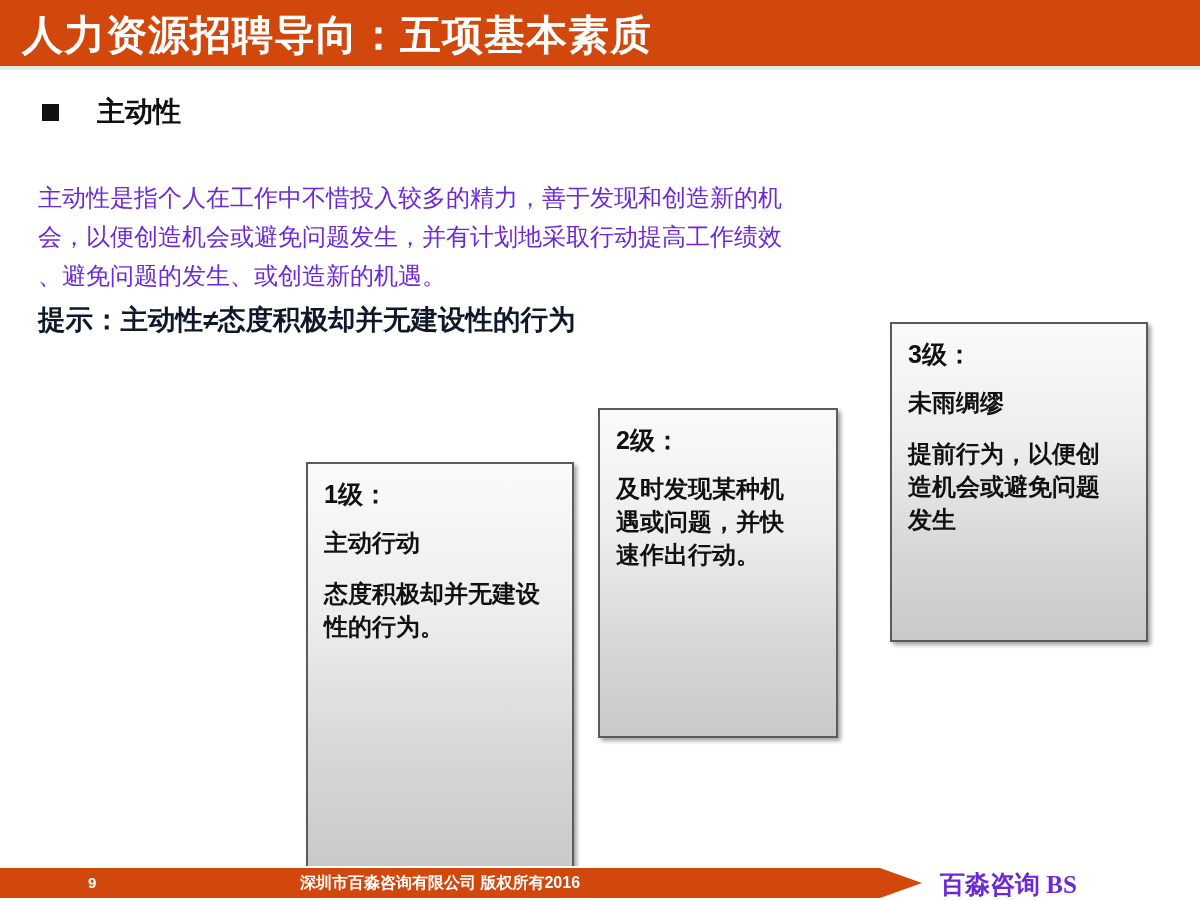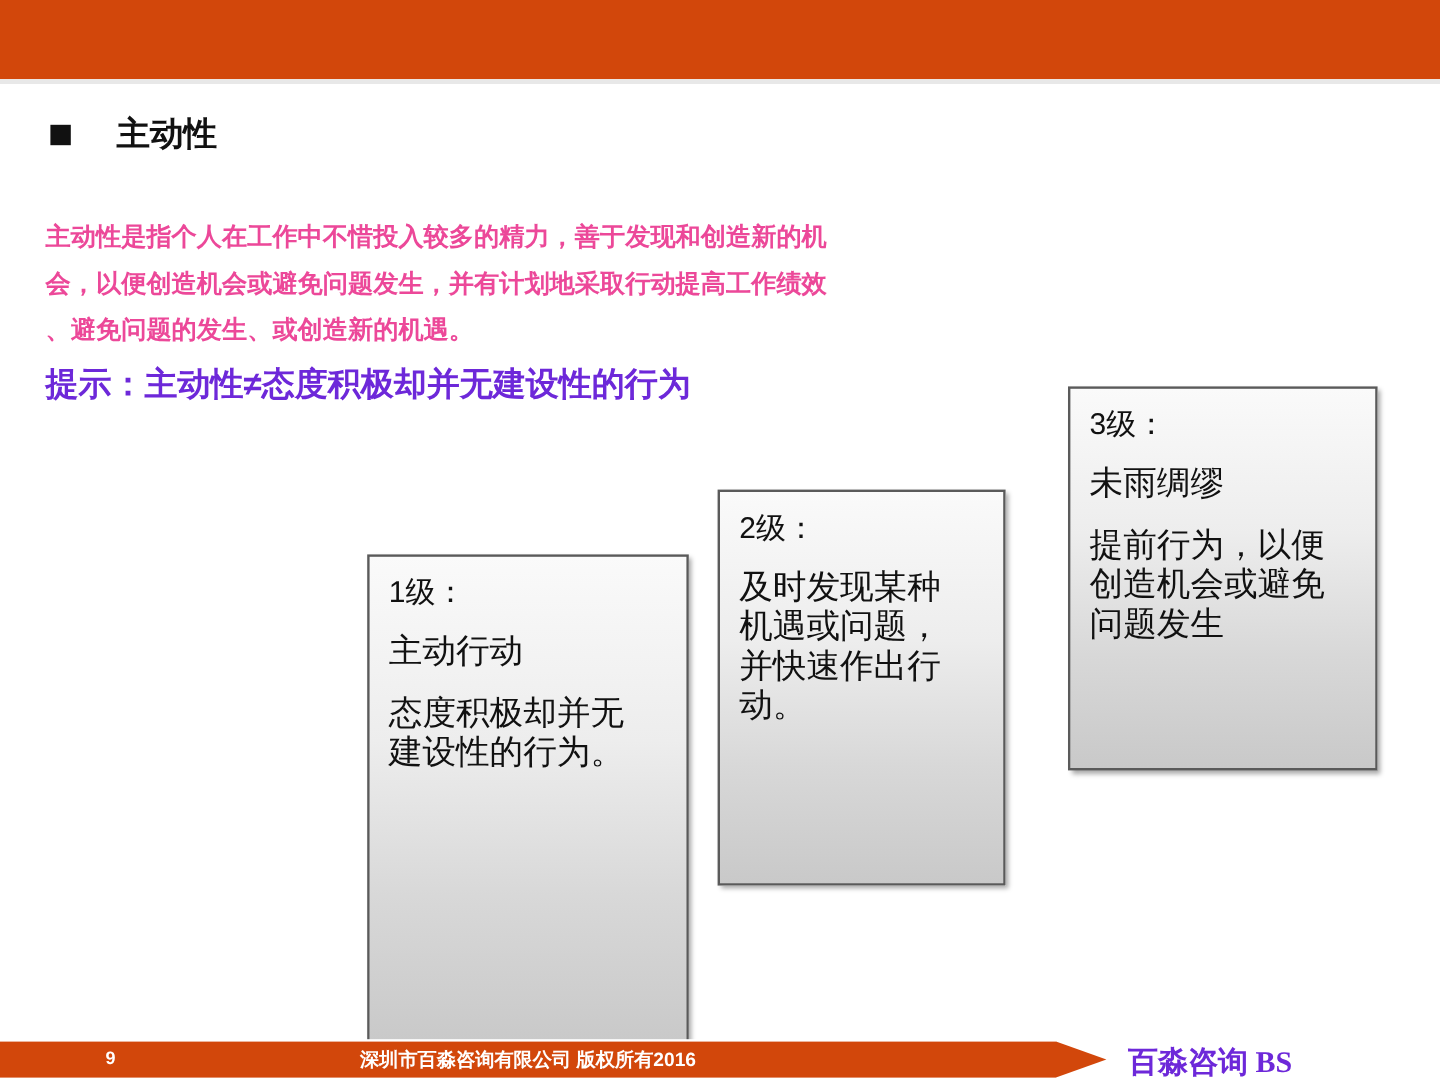--- a/index.html
+++ b/index.html
@@ -69,57 +69,57 @@
     color: #111111;
     line-height: 1;
     margin-left: 32px;
   }
   
   .body-text {
     position: absolute;
     left: 38px;
     top: 178px;
     width: 1120px;
-    font-size: 21px;
-    font-weight: bold;
-    color: #ec4899;
+    font-size: 24px;
+    font-weight: normal;
+    color: #6d28d9;
     line-height: 39px;
     letter-spacing: 0px;
   }
   .body-text .line {
     white-space: nowrap;
   }
   .hint-line {
     position: absolute;
     left: 38px;
     top: 300px;
     font-size: 27.5px;
     font-weight: bold;
-    color: #6d28d9;
+    color: #0f172a;
     line-height: 39px;
     white-space: nowrap;
   }
   
   .level-box {
     position: absolute;
     box-sizing: border-box;
     border: 2px solid #5A5A5A;
     background: linear-gradient(to bottom, #FAFAFA 0%, #EDEDED 38%, #D8D8D8 70%, #C9C9C9 100%);
     box-shadow: 3px 3px 4px rgba(0,0,0,0.35);
     padding: 14px 29px 10px 16px;
     color: #111111;
-    font-weight: normal;
+    font-weight: bold;
   }
   .level-title {
     font-size: 25px;
     line-height: 32px;
     margin-bottom: 16px;
   }
   .level-body {
-    font-size: 28px;
+    font-size: 24px;
     line-height: 33px;
   }
   .level-body .para {
     margin-bottom: 18px;
   }
   .level-body .para:last-child {
     margin-bottom: 0;
   }
   #box0 { left: 18px;  top: 562px; width: 256px; height: 288px; }
   #box0 .level-title { margin-bottom: 8px; }
@@ -181,20 +181,21 @@
     font-family: "Liberation Serif", serif;
     white-space: nowrap;
   }
 </style>
 </head>
 <body>
 
 <div class="slide">
 
   <div class="header-bar"></div>
+  <div class="header-title">人力资源招聘导向：五项基本素质</div>
   <div class="header-underline"></div>
 
   <div class="bullet-row">
     <span class="bullet-square"></span>
     <span class="bullet-text">主动性</span>
   </div>
 
   <div class="body-text">
     <div class="line">主动性是指个人在工作中不惜投入较多的精力，善于发现和创造新的机</div>
     <div class="line">会，以便创造机会或避免问题发生，并有计划地采取行动提高工作绩效</div>

